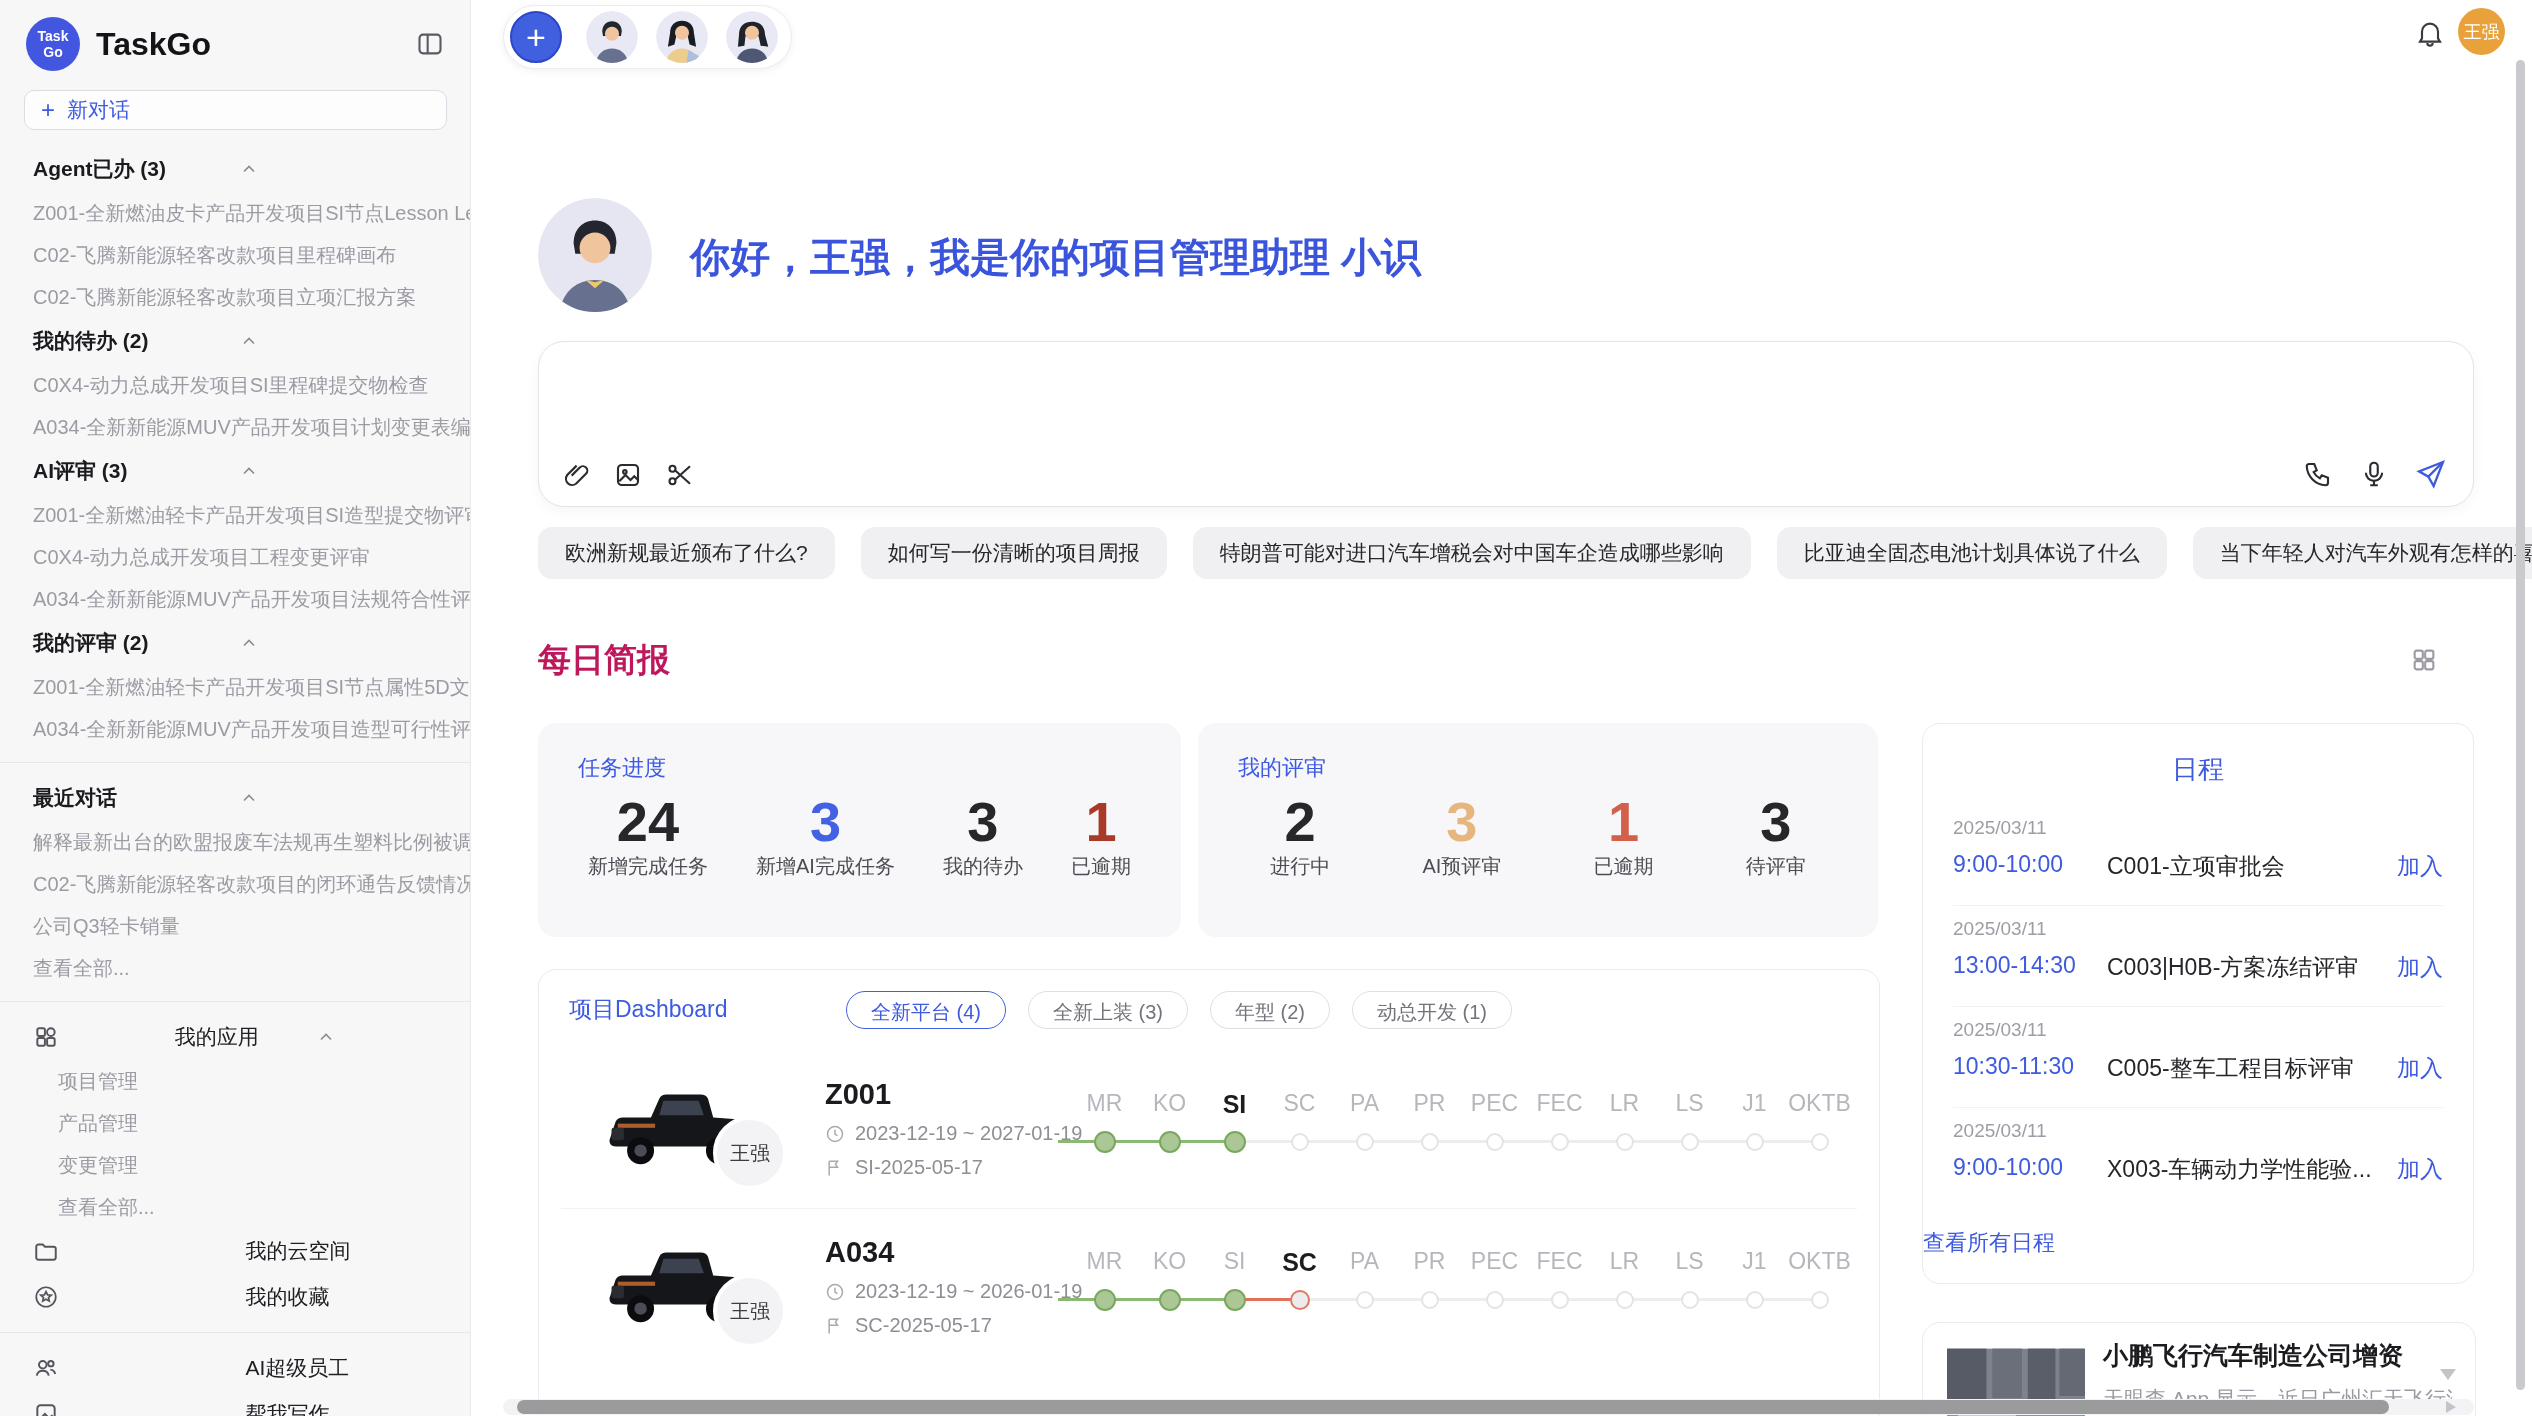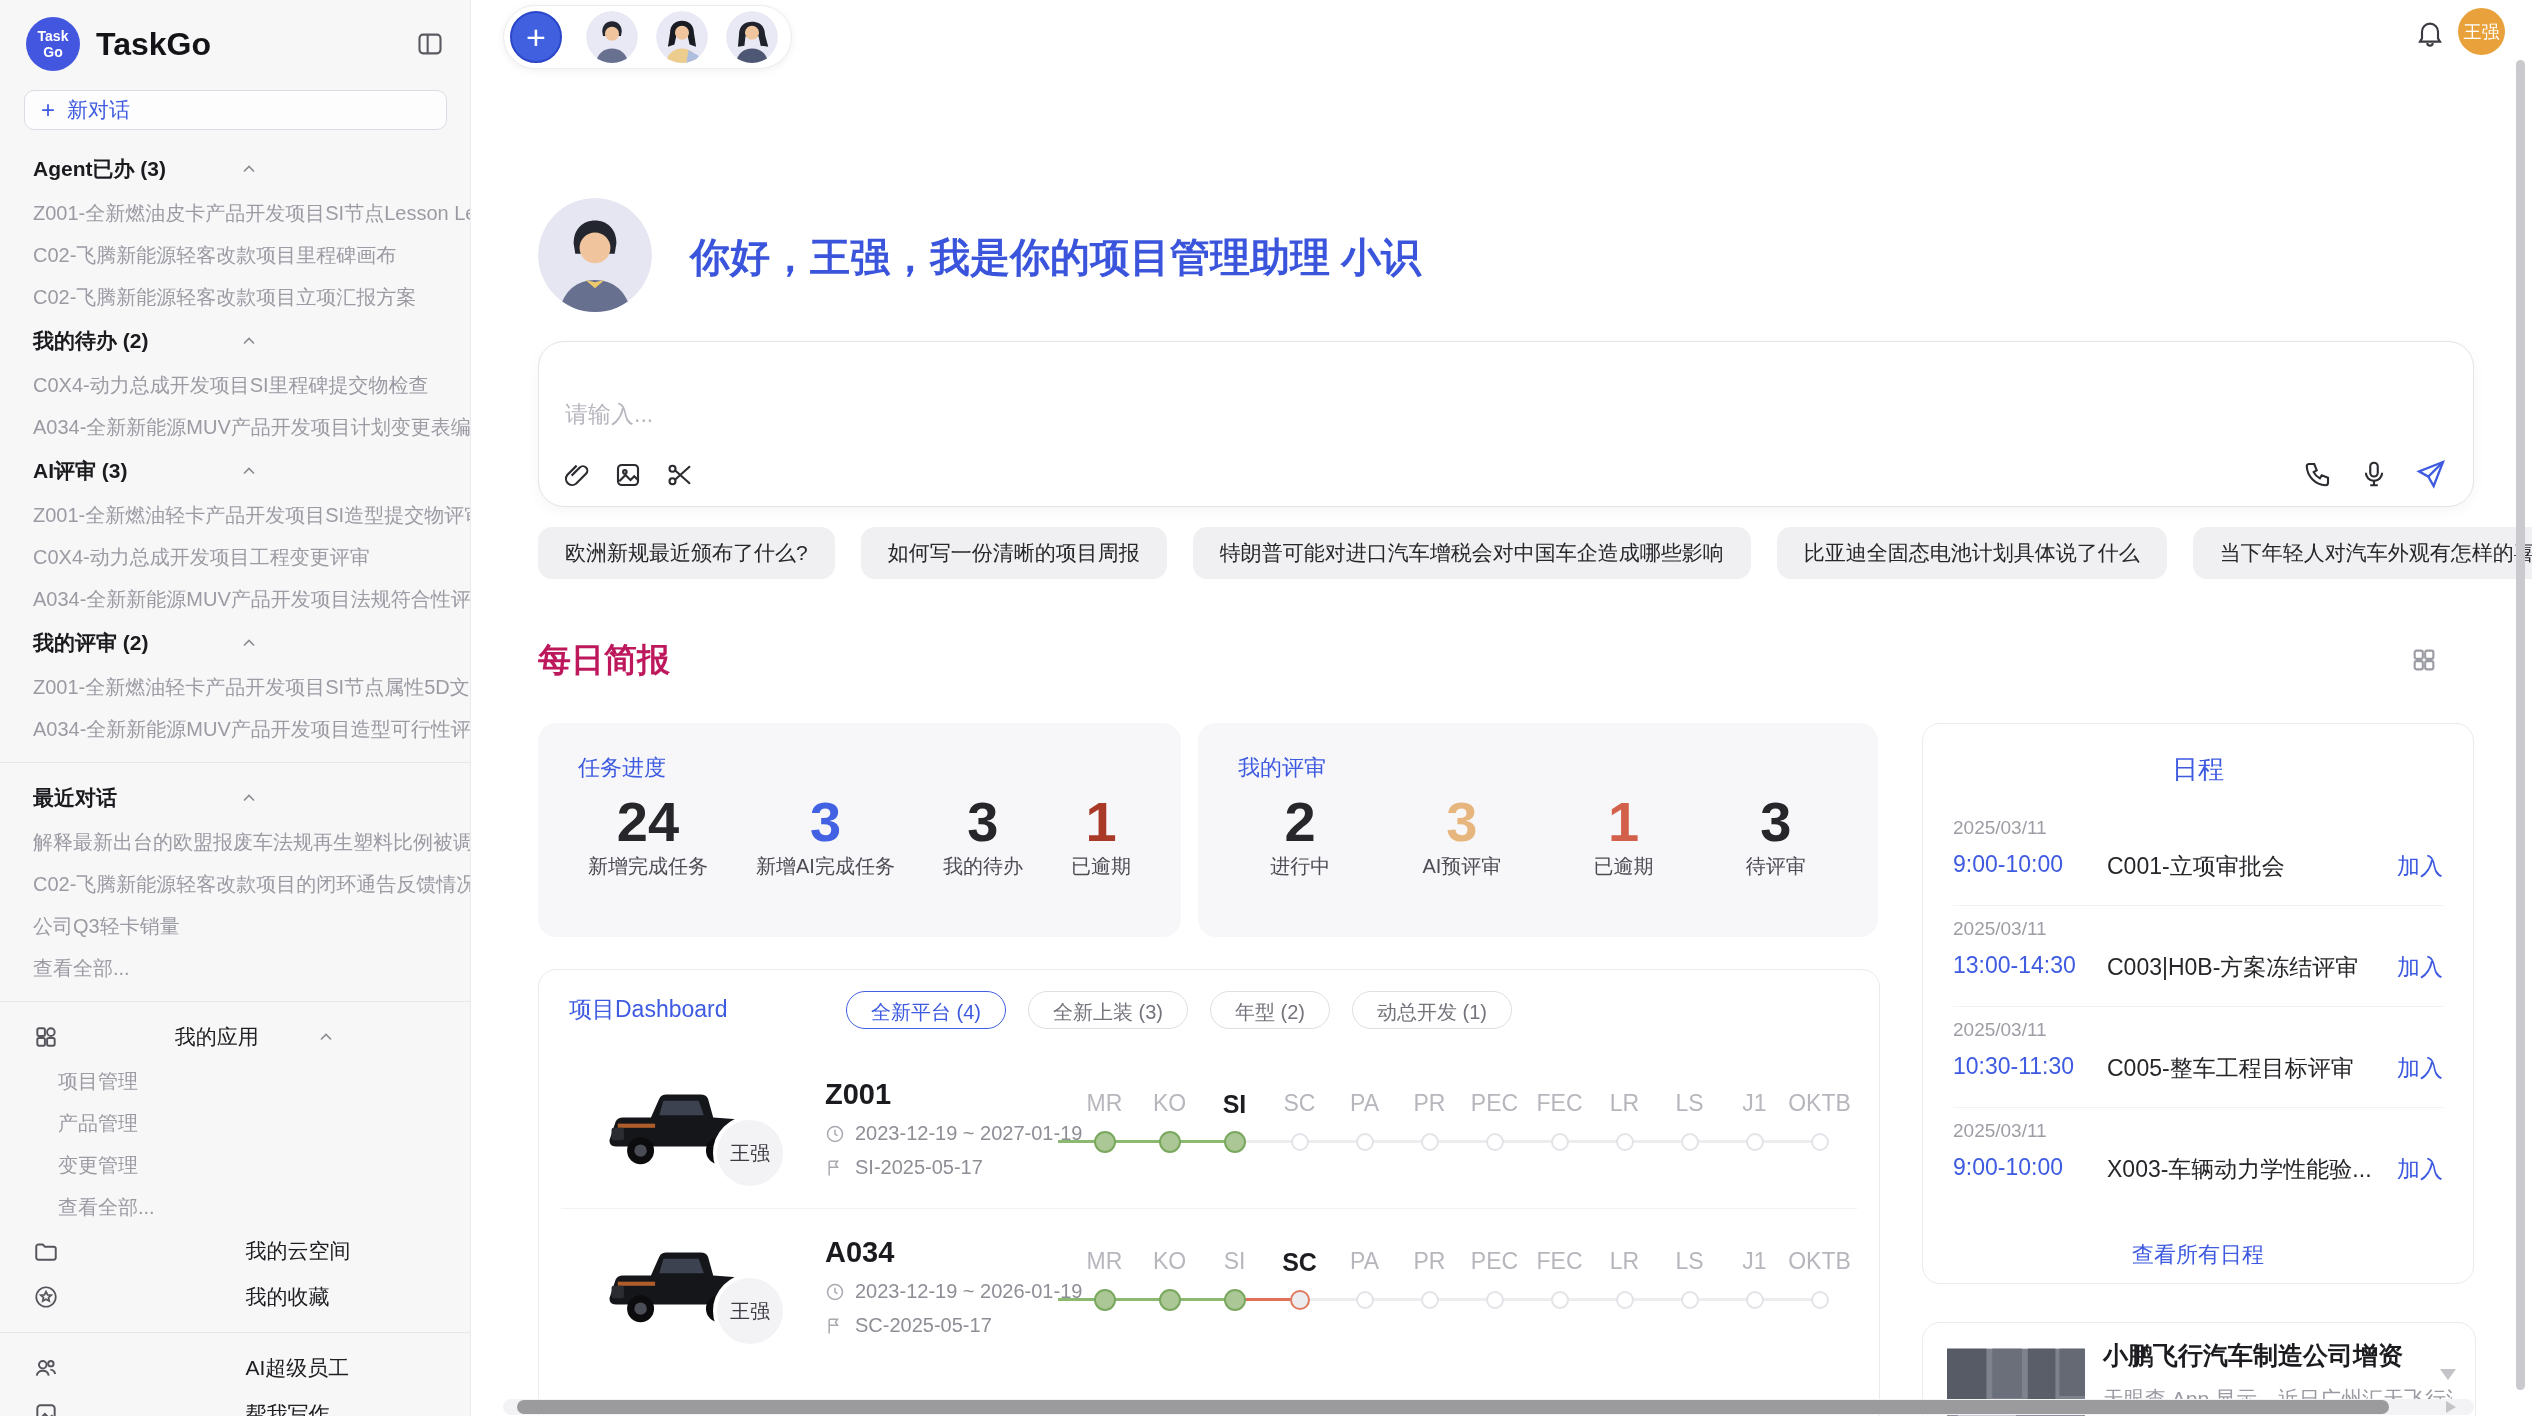--- a/index.html
+++ b/index.html
@@ -114,21 +114,21 @@
   .sched{left:1922px;top:723px;width:552px;height:561px;background:#fff;border:1px solid #ebebef;
          border-radius:18px;box-sizing:border-box}
   .sched-title{text-align:center;margin-top:28px;font-size:26px;color:#3d5ae0}
   .sched-items{margin-top:18px}
   .s-item{position:relative;height:100px;margin:0 30px;border-bottom:1px solid #f0f2f6}
   .s-item:last-child{border-bottom:none}
   .s-date{position:absolute;left:0;top:12px;font-size:19px;color:#9d9da5}
   .s-time{position:absolute;left:0;top:46px;font-size:23px;color:#3d5ae0}
   .s-name{position:absolute;left:154px;top:46px;font-size:23px;color:#26262a;white-space:nowrap}
   .s-join{position:absolute;right:0;top:46px;font-size:23px;color:#3d5ae0;cursor:pointer}
-  .sched-footer{text-align:center;margin-top:32px;font-size:22px;color:#3d5ae0;cursor:pointer}
+  .sched-footer{margin-top:20px;font-size:22px;color:#3d5ae0;cursor:pointer}
 
   
   .news{left:1922px;top:1322px;width:552px;height:140px;background:#fff;border:1px solid #ebebef;
         border-radius:18px;overflow:hidden;cursor:pointer}
   .news-img{position:absolute;left:24px;top:16px;width:138px;height:110px;border-radius:10px;overflow:hidden}
   .news-title{position:absolute;left:180px;top:16px;font-size:25px;font-weight:700;color:#1c1c20;white-space:nowrap}
   .news-snippet{position:absolute;left:180px;top:62px;width:350px;font-size:21px;color:#9a9aa2;
                 white-space:nowrap;overflow:hidden}
 
   
@@ -323,21 +323,20 @@
       <circle cx="24" cy="24" r="24" fill="#e6e6f2"></circle>
       <path d="M15 19c0-6 4-9.5 9-9.5S33 13 33 19l-.7 4.5H15.7z" fill="#23262e"></path>
       <circle cx="24" cy="21" r="6.5" fill="#f0c49c"></circle>
       <path d="M9 48c1.5-9 7.5-13.5 15-13.5S37.5 39 39 48z" fill="#67708f"></path>
       <path d="M20 34.5l4 3.5 4-3.5-4 1z" fill="#edc96a"></path>
     </svg>
 </div>
 <div class="abs greet-text">你好，王强，我是你的项目管理助理 小识</div>
 
 <div class="abs composer">
-  <input type="text" placeholder="请输入..." style="">
   <div class="ci-left">
     <span class="cicon">
         <svg width="30" height="30" viewBox="0 0 24 24" fill="none" stroke="currentColor" stroke-width="1.7">
           <path d="M8.5 12.5l6.5-6.5a3.5 3.5 0 015 5l-8 8a5 5 0 01-7-7l7.5-7.5"></path>
         </svg>
       </span>
     <span class="cicon">
         <svg width="30" height="30" viewBox="0 0 24 24" fill="none" stroke="currentColor" stroke-width="1.7">
           <rect x="4" y="4" width="16" height="16" rx="3"></rect>
           <circle cx="9.5" cy="9.5" r="1.4"></circle>

